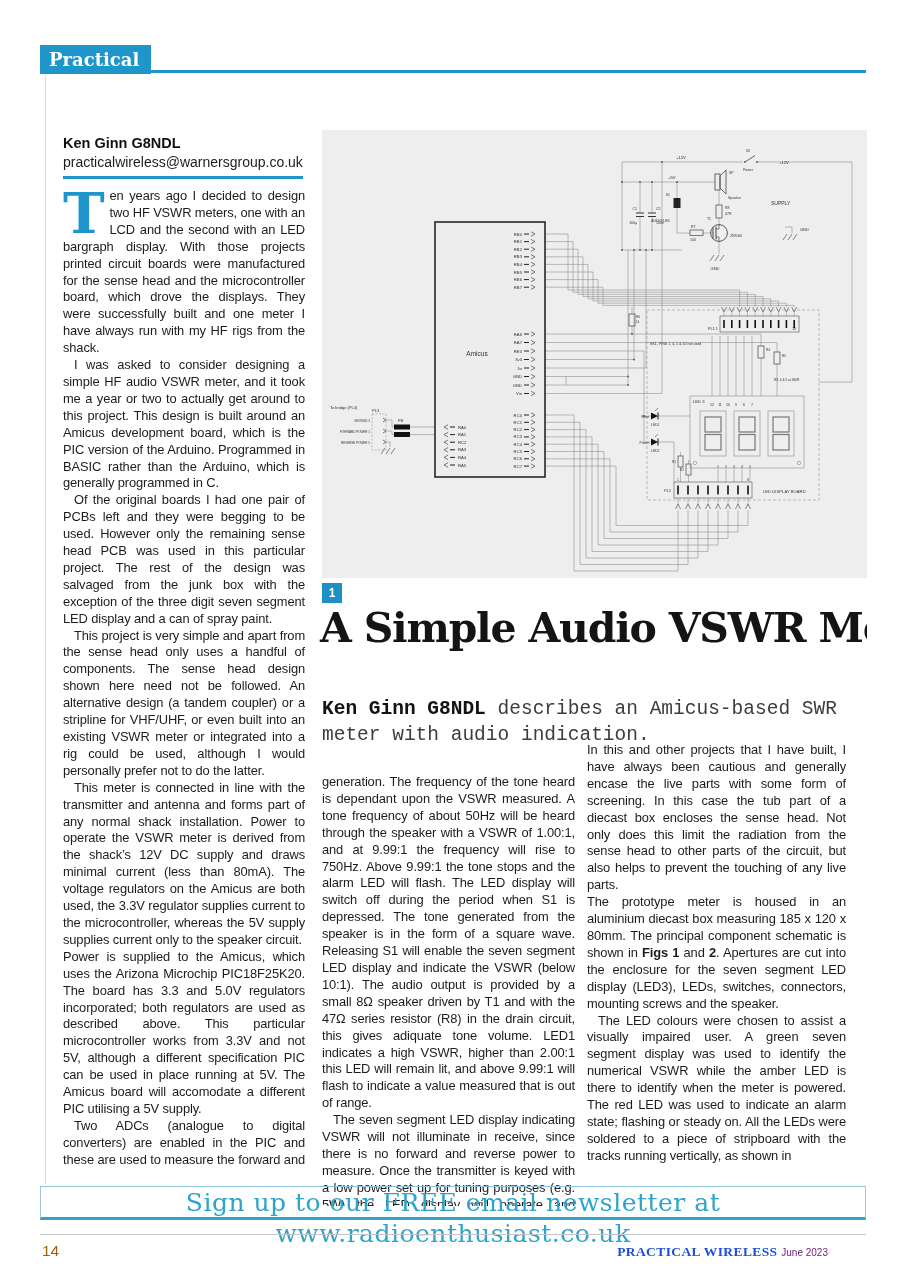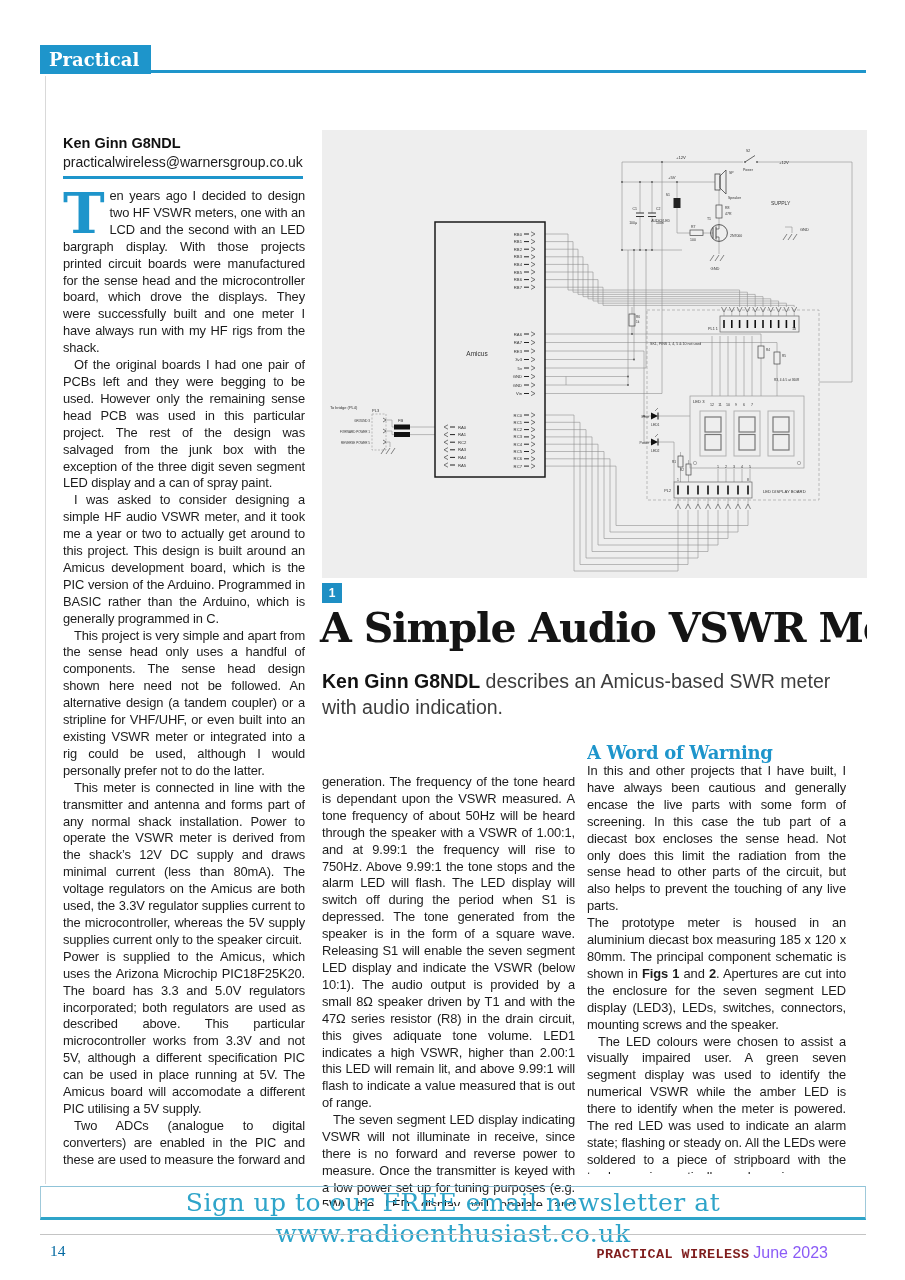--- a/index.html
+++ b/index.html
@@ -15,21 +15,21 @@
   .author{left:63px;top:134px;width:260px;font-size:14px;line-height:19px;}
   .author b{font-size:14.5px;color:#111;}
   .author-rule{left:63px;top:176px;width:240px;height:2.5px;background:#1e95cb;}
   
   .fig{left:322px;top:130px;width:555px;height:448px;background:#eeeeee;}
   .fignum{left:322px;top:583px;width:20px;height:20px;background:#1e8fc4;color:#fff;
           font-size:12px;font-weight:bold;text-align:center;line-height:20px;}
   
   .title{left:320px;top:604px;width:545px;font-family:"DejaVu Serif",serif;font-weight:bold;
          font-size:41px;letter-spacing:-1.2px;color:#141414;white-space:nowrap;}
-  .byline{left:322px;top:668px;width:530px;font-family:Liberation Sans, sans-serif;font-size:19.5px;
+  .byline{left:322px;top:696px;width:530px;font-family:Liberation Mono, monospace;font-size:19.5px;
           line-height:26px;color:#3d3d3d;}
   .byline b{color:#131313;}
   
   .col{font-size:12.9px;line-height:16.9px;letter-spacing:-0.12px;text-align:justify;overflow:hidden;}
   .col p{margin:0;}
   .col p.ind{text-indent:11px;}
   .col1{left:63px;top:188px;width:242px;height:982px;}
   .col2{left:322px;top:774px;width:253px;height:432px;}
   .col3{left:587px;top:742px;width:259px;height:432px;}
   .h-blue{font-family:"DejaVu Serif",serif;font-weight:bold;font-size:18px;color:#1e95cb;
@@ -39,24 +39,24 @@
   .dropcap{float:left;font-family:"DejaVu Serif",serif;font-weight:bold;font-size:56px;
            line-height:44px;color:#1e95cb;margin:3px 5px 0 0;}
   .boldref{font-weight:bold;}
   
   .banner{left:40px;top:1186px;width:826px;height:34px;box-sizing:border-box;
           border-top:1px solid #8fc3d8;border-left:1px solid #9fc9da;border-right:1px solid #9fc9da;
           border-bottom:3px solid #2ea4c9;text-align:center;
           font-family:"DejaVu Serif",serif;font-size:25px;line-height:31px;color:#2ea4c9;
           letter-spacing:0.5px;}
   .footrule{left:40px;top:1234px;width:826px;height:1px;background:#c4c4c4;}
-  .pageno{left:50px;top:1242px;font-family:Liberation Serif, serif;font-size:15.5px;color:#0369a1;}
+  .pageno{left:42px;top:1242px;font-family:Liberation Sans, sans-serif;font-size:15.5px;color:#a16207;}
   .mag{right:39px;top:1244px;text-align:right;font-size:13.5px;}
-  .mag b{letter-spacing:0.4px;color:#7f1d1d;font-family:Liberation Mono, monospace;}
-  .mag span{color:#8b5cf6;font-size:16px;}
+  .mag b{letter-spacing:0.4px;color:#1d4ed8;font-family:Liberation Serif, serif;}
+  .mag span{color:#701a75;font-size:10px;}
   svg text{font-family:"Liberation Sans",sans-serif;fill:#333;}
 </style>
 </head>
 <body>
 
 <div class="page">
 
   <div class="abs tab">
     <span>Practical</span>
   </div>
@@ -430,35 +430,34 @@
     <span>1</span>
   </div>
 
   <div class="abs title">A Simple Audio VSWR Meter</div>
   <div class="abs byline">
     <b>Ken Ginn G8NDL</b><span> describes an Amicus-based SWR meter with audio indication.</span>
   </div>
 
   <div class="abs col col1">
     <p><span class="dropcap">T</span><span>en years ago I decided to design two HF VSWR meters, one with an LCD and the second with an LED bargraph display. With those projects printed circuit boards were manufactured for the sense head and the microcontroller board, which drove the displays. They were successfully built and one meter I have always run with my HF rigs from the shack.</span></p>
+    <p class="ind">I was asked to consider designing a simple HF audio VSWR meter, and it took me a year or two to actually get around to this project. This design is built around an Amicus development board, which is the PIC version of the Arduino. Programmed in BASIC rather than the Arduino, which is generally programmed in C.</p>
     <p class="ind">Of the original boards I had one pair of PCBs left and they were begging to be used. However only the remaining sense head PCB was used in this particular project. The rest of the design was salvaged from the junk box with the exception of the three digit seven segment LED display and a can of spray paint.</p>
-    <p class="ind">I was asked to consider designing a simple HF audio VSWR meter, and it took me a year or two to actually get around to this project. This design is built around an Amicus development board, which is the PIC version of the Arduino. Programmed in BASIC rather than the Arduino, which is generally programmed in C.</p>
     <p class="ind">This project is very simple and apart from the sense head only uses a handful of components. The sense head design shown here need not be followed. An alternative design (a tandem coupler) or a stripline for VHF/UHF, or even built into an existing VSWR meter or integrated into a rig could be used, although I would personally prefer not to do the latter.</p>
     <p class="ind">This meter is connected in line with the transmitter and antenna and forms part of any normal shack installation. Power to operate the VSWR meter is derived from the shack’s 12V DC supply and draws minimal current (less than 80mA). The voltage regulators on the Amicus are both used, the 3.3V regulator supplies current to the microcontroller, whereas the 5V supply supplies current only to the speaker circuit.</p>
     <p>Power is supplied to the Amicus, which uses the Arizona Microchip PIC18F25K20. The board has 3.3 and 5.0V regulators incorporated; both regulators are used as described above. This particular microcontroller works from 3.3V and not 5V, although a different specification PIC can be used in place running at 5V. The Amicus board will accomodate a different PIC utilising a 5V supply.</p>
     <p class="ind">Two ADCs (analogue to digital converters) are enabled in the PIC and these are used to measure the forward and reverse voltages from the sense head. Within the PIC’s firmware the necessary calculations are made to drive the error LED and the seven segment LED display. The latter displays a VSWR reading at and below 9.99:1; this is the default function. Depressing the push button switch S1 redirects the function of the code in the PIC and this runs through a routine that initiates the audio tone</p>
   </div>
 
   <div class="abs col col2">
     <p>generation. The frequency of the tone heard is dependant upon the VSWR measured. A tone frequency of about 50Hz will be heard through the speaker with a VSWR of 1.00:1, and at 9.99:1 the frequency will rise to 750Hz. Above 9.99:1 the tone stops and the alarm LED will flash. The LED display will switch off during the period when S1 is depressed. The tone generated from the speaker is in the form of a square wave. Releasing S1 will enable the seven segment LED display and indicate the VSWR (below 10:1). The audio output is provided by a small 8Ω speaker driven by T1 and with the 47Ω series resistor (R8) in the drain circuit, this gives adiquate tone volume. LED1 indicates a high VSWR, higher than 2.00:1 this LED will remain lit, and above 9.99:1 will flash to indicate a value measured that is out of range.</p>
     <p class="ind">The seven segment LED display indicating VSWR will not illuminate in receive, since there is no forward and reverse power to measure. Once the transmitter is keyed with a low power set up for tuning purposes (e.g. 5W) the LED display will operate and indicate the measured VSWR. Adjusting the ATU should reduce the VSWR down to an acceptable value. Only the amber coloured LED (LED2) will remain illuminated when the meter is switched on.</p>
   </div>
 
   <div class="abs col col3">
-    <div class="h-blue h-first h-tight">A Word of Warning</div>
     <p>In this and other projects that I have built, I have always been cautious and generally encase the live parts with some form of screening. In this case the tub part of a diecast box encloses the sense head. Not only does this limit the radiation from the sense head to other parts of the circuit, but also helps to prevent the touching of any live parts.</p>
     <p><span>The prototype meter is housed in an aluminium diecast box measuring 185 x 120 x 80mm. The principal component schematic is shown in </span><span class="boldref">Figs 1</span><span> and </span><span class="boldref">2</span><span>. Apertures are cut into the enclosure for the seven segment LED display (LED3), LEDs, switches, connectors, mounting screws and the speaker.</span></p>
     <p class="ind"><span>The LED colours were chosen to assist a visually impaired user. A green seven segment display was used to identify the numerical VSWR while the amber LED is there to identify when the meter is powered. The red LED was used to indicate an alarm state; flashing or steady on. All the LEDs were soldered to a piece of stripboard with the tracks running vertically, as shown in </span></p>
   </div>
 
   <div class="abs banner">Sign up to our FREE email newsletter at www.radioenthusiast.co.uk</div>
   <div class="abs footrule"></div>
   <div class="abs pageno">14</div>
   <div class="abs mag">
     <b>PRACTICAL WIRELESS</b>

